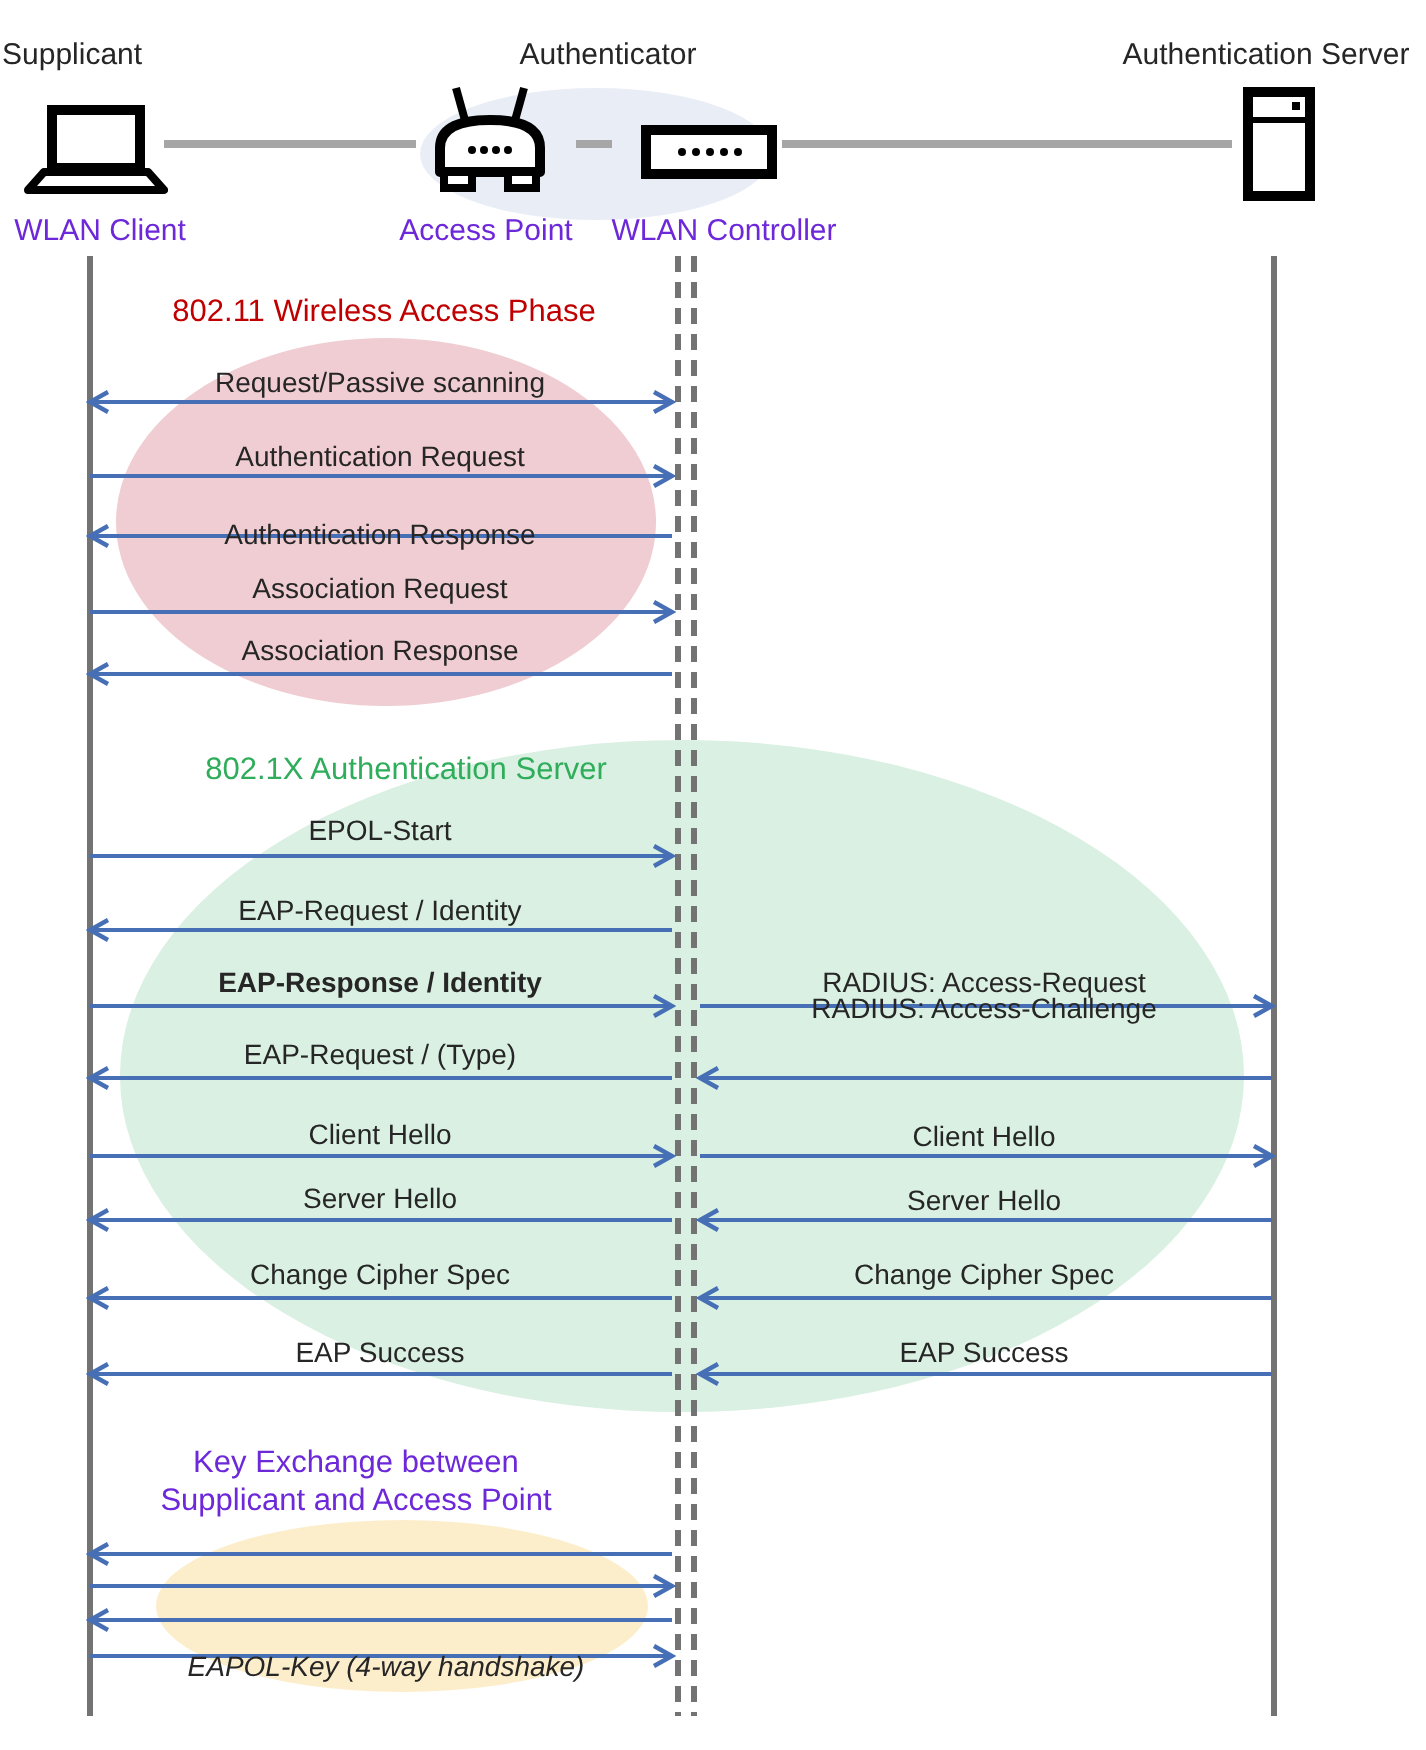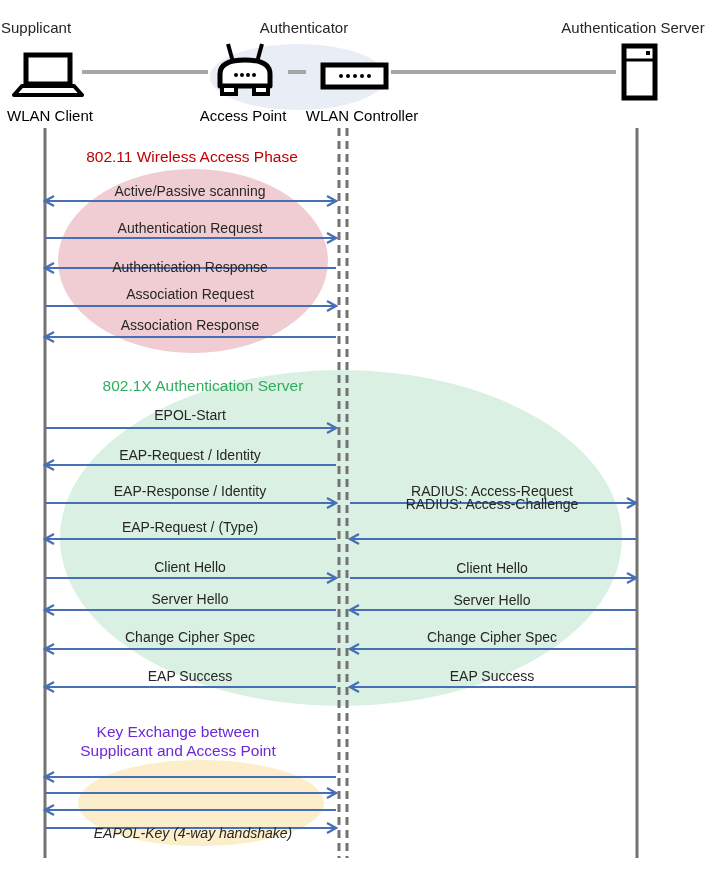--- a/index.html
+++ b/index.html
@@ -2,21 +2,21 @@
 <html><head>
 <meta charset="utf-8">
 <style>
   html,body{margin:0;padding:0;background:#fff;}
   #app{position:relative;width:713px;height:875px;background:#ffffff;overflow:hidden;
        font-family:"Liberation Sans",sans-serif;color:#262626;}
   #svg-layer{position:absolute;left:0;top:0;width:713px;height:875px;}
   .role{position:absolute;top:19px;font-size:15px;white-space:nowrap;color:#262626;}
   .ctr{transform:translateX(-50%);}
   .dev-label{position:absolute;top:107px;font-size:15px;white-space:nowrap;
-             transform:translateX(-50%);color:#000000;}
+             transform:translateX(-50%);color:#6d28d9;}
   .dev-icon{position:absolute;}
   .msg-label{position:absolute;font-size:14px;white-space:nowrap;
              transform:translate(-50%,-50%);color:#262626;}
   .phase-title{position:absolute;font-size:15.5px;line-height:19px;text-align:center;
              white-space:pre-line;transform:translate(-50%,-50%);}
 </style>
 </head>
 <body>
 
 <div id="app">
@@ -101,28 +101,28 @@
 
   <div class="dev-label" style="left:50px;">WLAN Client</div>
   <div class="dev-label" style="left:243px;">Access Point</div>
   <div class="dev-label" style="left:362px;">WLAN Controller</div>
 
   <div id="labels">
       <div class="phase-title" style="left: 192px; top: 156px; color: rgb(192, 0, 0);">802.11 Wireless Access Phase</div>
       <div class="phase-title" style="left: 203px; top: 385px; color: rgb(47, 173, 91);">802.1X Authentication Server</div>
       <div class="phase-title" style="left: 178px; top: 741px; color: #6d28d9;">Key Exchange between
 Supplicant and Access Point</div>
-      <div class="msg-label" style="left: 190px; top: 191px;">Active/Passive scanning</div>
+      <div class="msg-label" style="left: 190px; top: 191px;">Request/Passive scanning</div>
       <div class="msg-label" style="left: 190px; top: 228px;">Authentication Request</div>
       <div class="msg-label" style="left: 190px; top: 257px; margin-top: 10px;">Authentication Response</div>
       <div class="msg-label" style="left: 190px; top: 294px;">Association Request</div>
       <div class="msg-label" style="left: 190px; top: 325px;">Association Response</div>
       <div class="msg-label" style="left: 190px; top: 415px;">EPOL-Start</div>
       <div class="msg-label" style="left: 190px; top: 455px;">EAP-Request / Identity</div>
-      <div class="msg-label" style="left: 190px; top: 491px;">EAP-Response / Identity</div>
+      <div class="msg-label" style="left: 190px; top: 491px; font-weight: bold;">EAP-Response / Identity</div>
       <div class="msg-label" style="left: 492px; top: 491px;">RADIUS: Access-Request</div>
       <div class="msg-label" style="left: 190px; top: 527px;">EAP-Request / (Type)</div>
       <div class="msg-label" style="left: 492px; top: 504px;">RADIUS: Access-Challenge</div>
       <div class="msg-label" style="left: 190px; top: 567px;">Client Hello</div>
       <div class="msg-label" style="left: 492px; top: 568px;">Client Hello</div>
       <div class="msg-label" style="left: 190px; top: 599px;">Server Hello</div>
       <div class="msg-label" style="left: 492px; top: 600px;">Server Hello</div>
       <div class="msg-label" style="left: 190px; top: 637px;">Change Cipher Spec</div>
       <div class="msg-label" style="left: 492px; top: 637px;">Change Cipher Spec</div>
       <div class="msg-label" style="left: 190px; top: 676px;">EAP Success</div>

